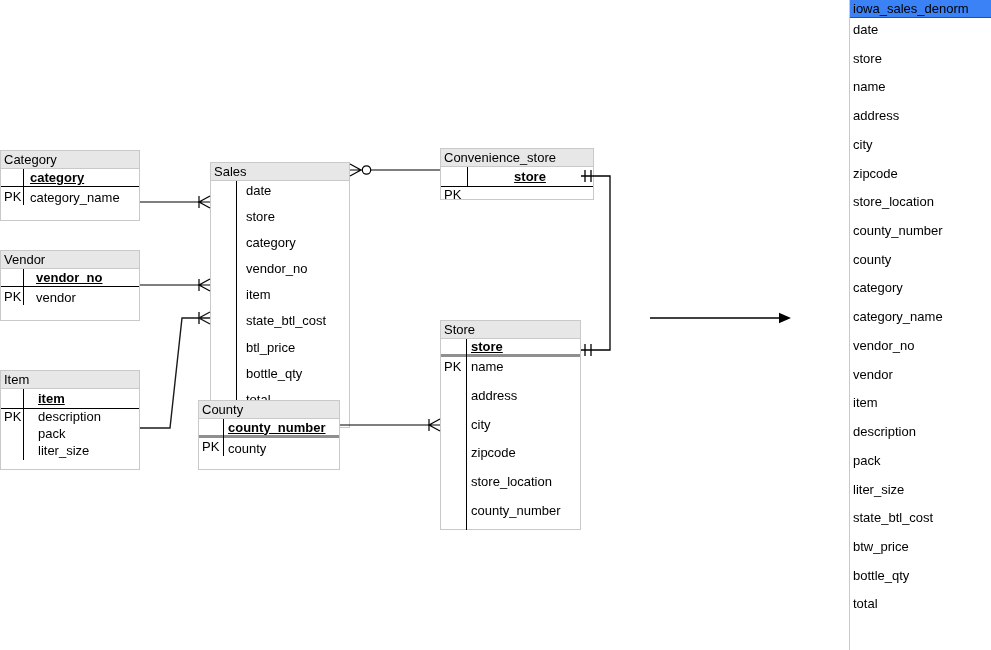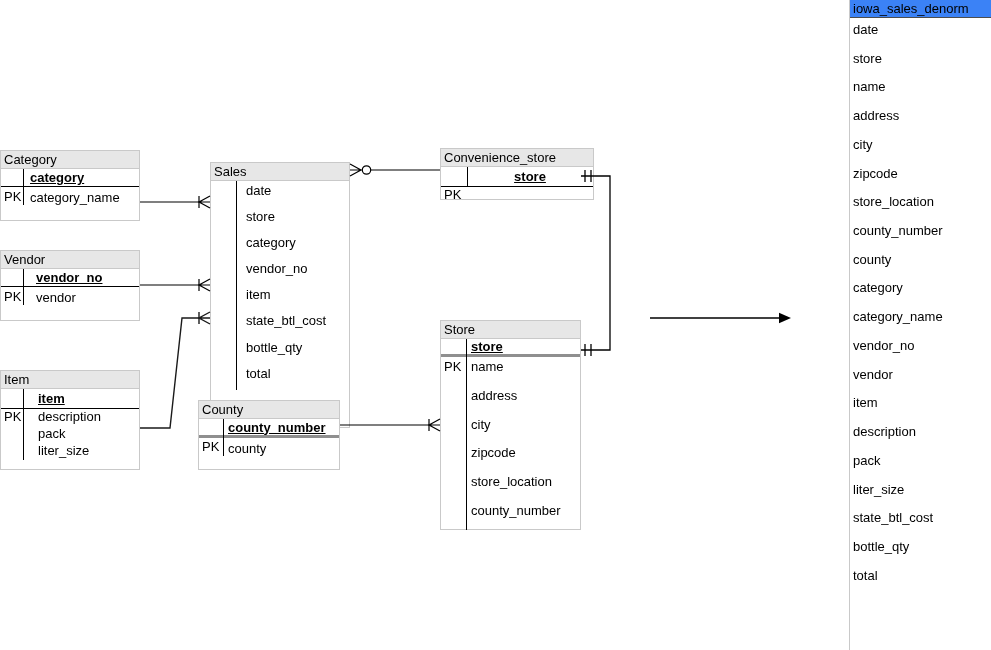--- a/index.html
+++ b/index.html
@@ -109,20 +109,21 @@
   <div class="tbl" id="tbl-sales">
     <div class="tbl-header">Sales</div>
     <div class="tbl-body">
       <div class="vline"></div>
       <div class="row">date</div>
       <div class="row">store</div>
       <div class="row">category</div>
       <div class="row">vendor_no</div>
       <div class="row">item</div>
       <div class="row">state_btl_cost</div>
+      <div class="row">btl_price</div>
       <div class="row">bottle_qty</div>
       <div class="row">total</div>
     </div>
   </div>
 
   <div class="tbl" id="tbl-cstore">
     <div class="tbl-header">Convenience_store</div>
     <div class="tbl-body">
       <div class="vline"></div>
       <div class="pk-label">PK</div>
@@ -174,20 +175,21 @@
     <div class="dn-item">county</div>
     <div class="dn-item">category</div>
     <div class="dn-item">category_name</div>
     <div class="dn-item">vendor_no</div>
     <div class="dn-item">vendor</div>
     <div class="dn-item">item</div>
     <div class="dn-item">description</div>
     <div class="dn-item">pack</div>
     <div class="dn-item">liter_size</div>
     <div class="dn-item">state_btl_cost</div>
+    <div class="dn-item">btw_price</div>
     <div class="dn-item">bottle_qty</div>
     <div class="dn-item">total</div>
   </div>
 
   <svg id="rel-svg" width="991" height="650">
 
     <g stroke="#000" stroke-width="1.2" fill="none">
       <line x1="140" y1="202" x2="199" y2="202"></line>
       <line x1="199" y1="196" x2="199" y2="208"></line>
       <path d="M210,196 L199,202 L210,208 M199,202 L210,202"></path>

